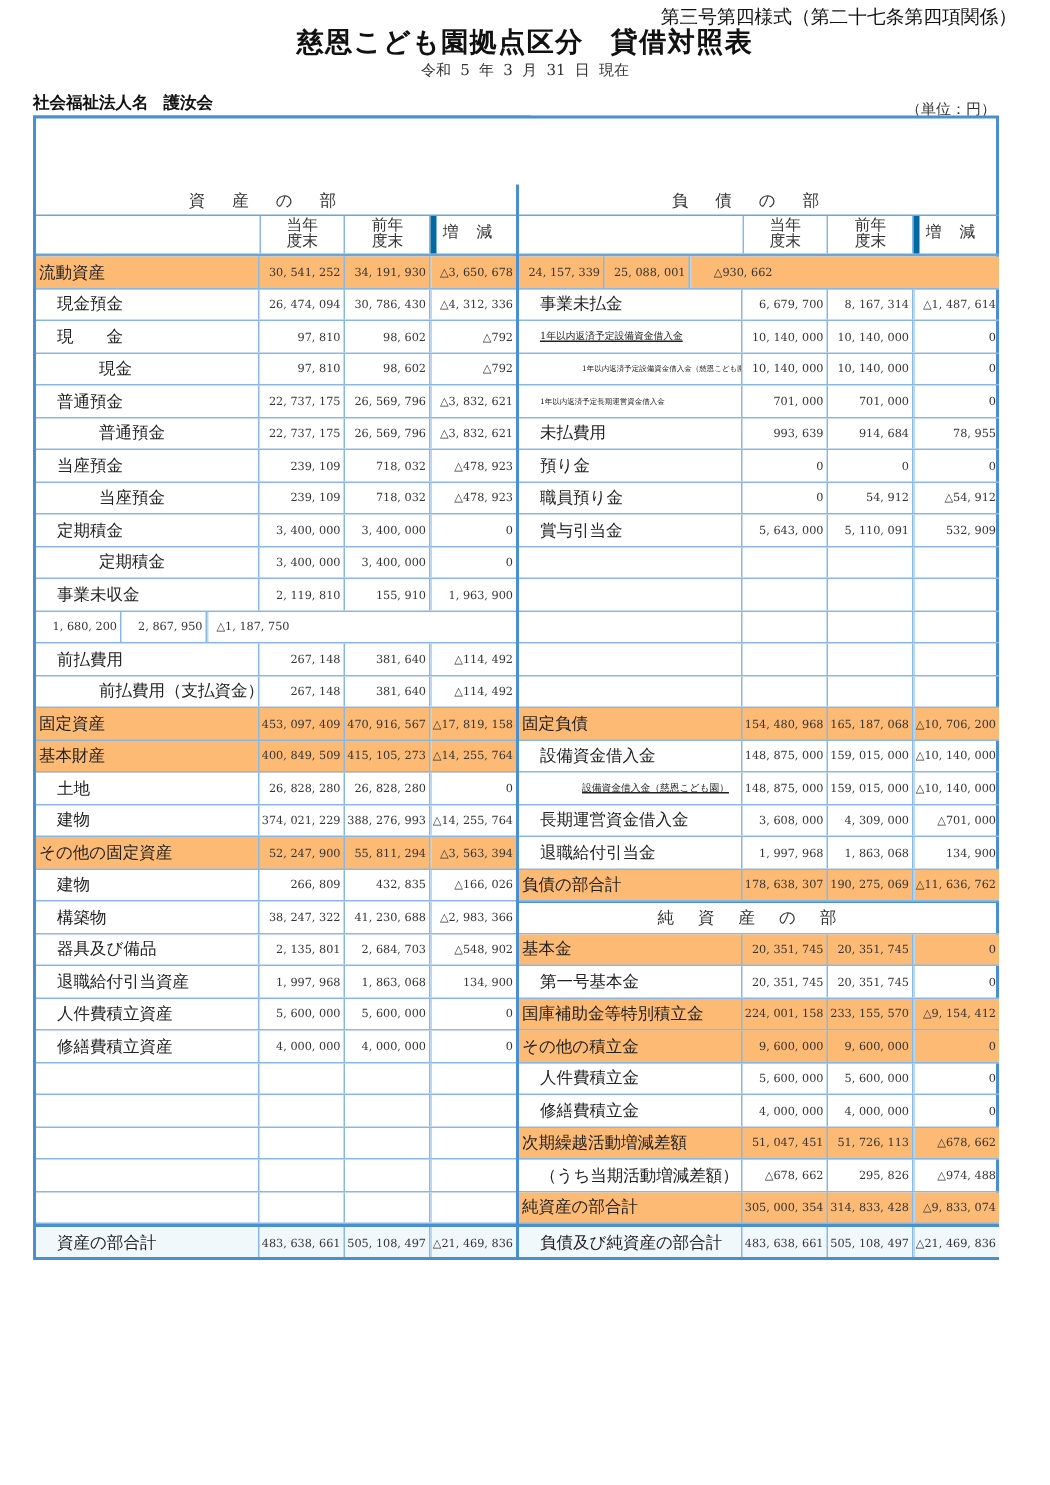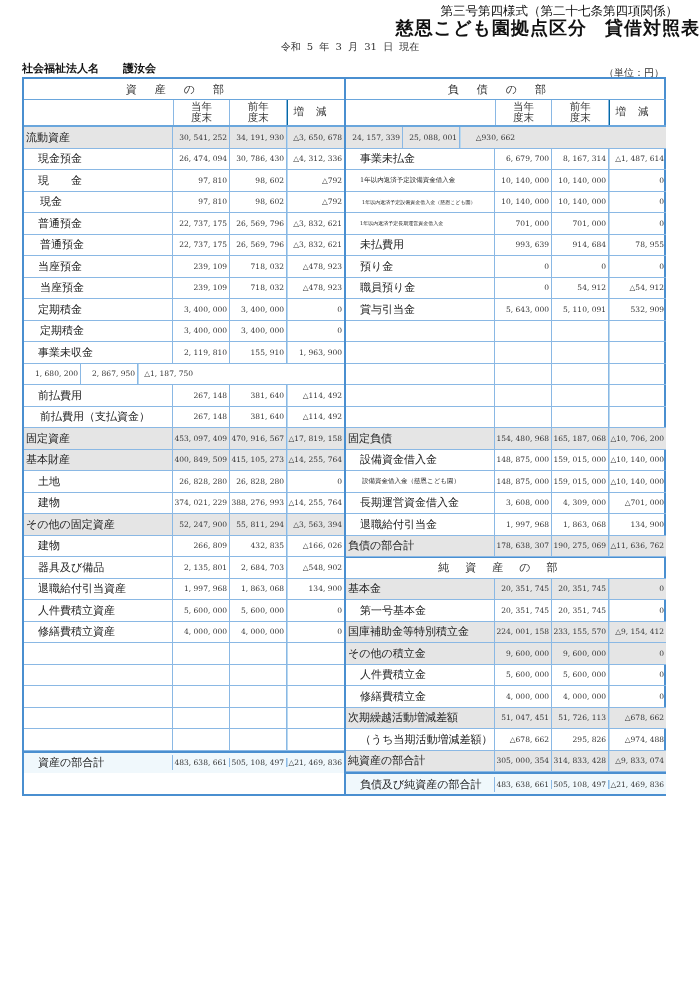--- a/index.html
+++ b/index.html
@@ -1,53 +1,53 @@
 <!DOCTYPE html>
 <html><head>
 <meta charset="utf-8">
 <style>
   html, body { margin:0; padding:0; background:#ffffff; }
   body { width:700px; height:990px; position:relative; overflow:hidden;
          font-family:"DejaVu Serif", "Liberation Serif", serif; color:#222; }
   .form-no { position:absolute; right:22px; top:3px; font-size:12.5px; font-family:"DejaVu Sans", sans-serif; color:#111; }
-  .title { position:absolute; left:0; right:0; top:16px; text-align:right; font-size:18px; font-weight:bold;
+  .title { position:absolute; left:0; right:0; top:16px; text-align:center; font-size:18px; font-weight:bold;
            font-family:"DejaVu Sans", sans-serif; color:#111; letter-spacing:1px; }
   .title span + span { margin-left:18px; }
   .date { position:absolute; left:0; right:0; top:40px; text-align:center; font-size:10px; color:#333; word-spacing:3px; }
   .corp { position:absolute; left:22px; top:61px; width:332px; font-size:11px; font-weight:bold;
           font-family:"DejaVu Sans", sans-serif; color:#111; border-bottom:1px solid #5b9bd5; padding-bottom:1px; }
-  .corp span + span { margin-left:24px; }
+  .corp span + span { margin-left:10px; }
   .unit { position:absolute; right:36px; top:66px; font-size:10px; color:#333; }
   .sheet { position:absolute; left:22px; top:77px; width:644px; border:2px solid #4a8fd0; display:flex; box-sizing:border-box; }
-  .half { width:320px; display:flex; flex-direction:column; }
+  .half { width:320px; display:flex; flex-direction:column;margin-top:44px; }
   .half.right { width:320px; border-left:2px solid #4a8fd0; }
   .row { display:flex; height:21.5px; border-bottom:1px solid #8ab8e4; box-sizing:border-box; }
   .row:last-child { border-bottom:none; }
-  .row.sec { background:#e5e5e5; }
+  .row.sec { background:#fdba74; }
   .row.thick { border-top:1px solid #4a8fd0; }
   .hdr1 { height:20px; border-bottom:1px solid #6aa6dc; display:flex; align-items:center; justify-content:center;
           font-size:11px; letter-spacing:18px; color:#333; }
   .hdr2 { height:27px; border-bottom:2px solid #6aa6dc; display:flex; box-sizing:border-box; }
   .hdr2 .c { display:flex; align-items:center; justify-content:center; font-size:10.5px; line-height:11px; text-align:center; color:#333;font-family:Liberation Mono, monospace; }
   .d { width:149px; border-right:1px solid #8ab8e4; box-sizing:border-box; display:flex; align-items:center;
        font-size:11px; white-space:nowrap; overflow:hidden; color:#222; }
   .n { width:57px; border-right:1px solid #8ab8e4; box-sizing:border-box; display:flex; align-items:center; justify-content:flex-end;
        font-size:7.5px; padding-right:2px; white-space:nowrap; color:#333; }
   .n.c3 { width:57px; border-right:none; border-left:1px solid #b8d8f0; }
   .half.right .n.c3 { width:57px; }
   .lv0 { padding-left:2px; }
   .lv1 { padding-left:14px; }
-  .lv2 { padding-left:16px; }
-  .small { font-size:6.5px; }
+  .lv2 { padding-left:42px; }
+  .small { font-size:6.5px;text-decoration:underline; }
   .tiny { font-size:5px; }
   .center-sec { justify-content:center; letter-spacing:16px; width:100%; border-right:none; color:#333; }
   .hdr2 .blank { width:149px; border-right:1px solid #8ab8e4; }
   .hdr2 .h { width:57px; border-right:1px solid #8ab8e4; box-sizing:border-box; }
-  .hdr2 .h.last { border-right:none; border-left:1px solid #0369a1; letter-spacing:12px; }
-  .total { border-top:2px solid #4a8fd0; background:#f0f8fc; height:22px;align-items:center; }
+  .hdr2 .h.last { border-right:none; border-left:4px solid #0369a1; letter-spacing:12px; }
+  .total { border-top:2px solid #4a8fd0; background:#f0f8fc; height:22px; }
 </style>
 </head>
 <body>
 
 <div class="form-no">第三号第四様式（第二十七条第四項関係）</div>
 <div class="title">
   <span>慈恩こども園拠点区分</span><span>貸借対照表</span>
 </div>
 <div class="date">令和 5 年 3 月 31 日 現在</div>
 <div class="corp">
@@ -182,20 +182,26 @@
           <div class="n">55, 811, 294</div>
           <div class="n c3">△3, 563, 394</div>
         </div>
         <div class="row">
           <div class="d lv1">建物</div>
           <div class="n">266, 809</div>
           <div class="n">432, 835</div>
           <div class="n c3">△166, 026</div>
         </div>
         <div class="row">
+          <div class="d lv1">構築物</div>
+          <div class="n">38, 247, 322</div>
+          <div class="n">41, 230, 688</div>
+          <div class="n c3">△2, 983, 366</div>
+        </div>
+        <div class="row">
           <div class="d lv1">器具及び備品</div>
           <div class="n">2, 135, 801</div>
           <div class="n">2, 684, 703</div>
           <div class="n c3">△548, 902</div>
         </div>
         <div class="row">
           <div class="d lv1">退職給付引当資産</div>
           <div class="n">1, 997, 968</div>
           <div class="n">1, 863, 068</div>
           <div class="n c3">134, 900</div>

